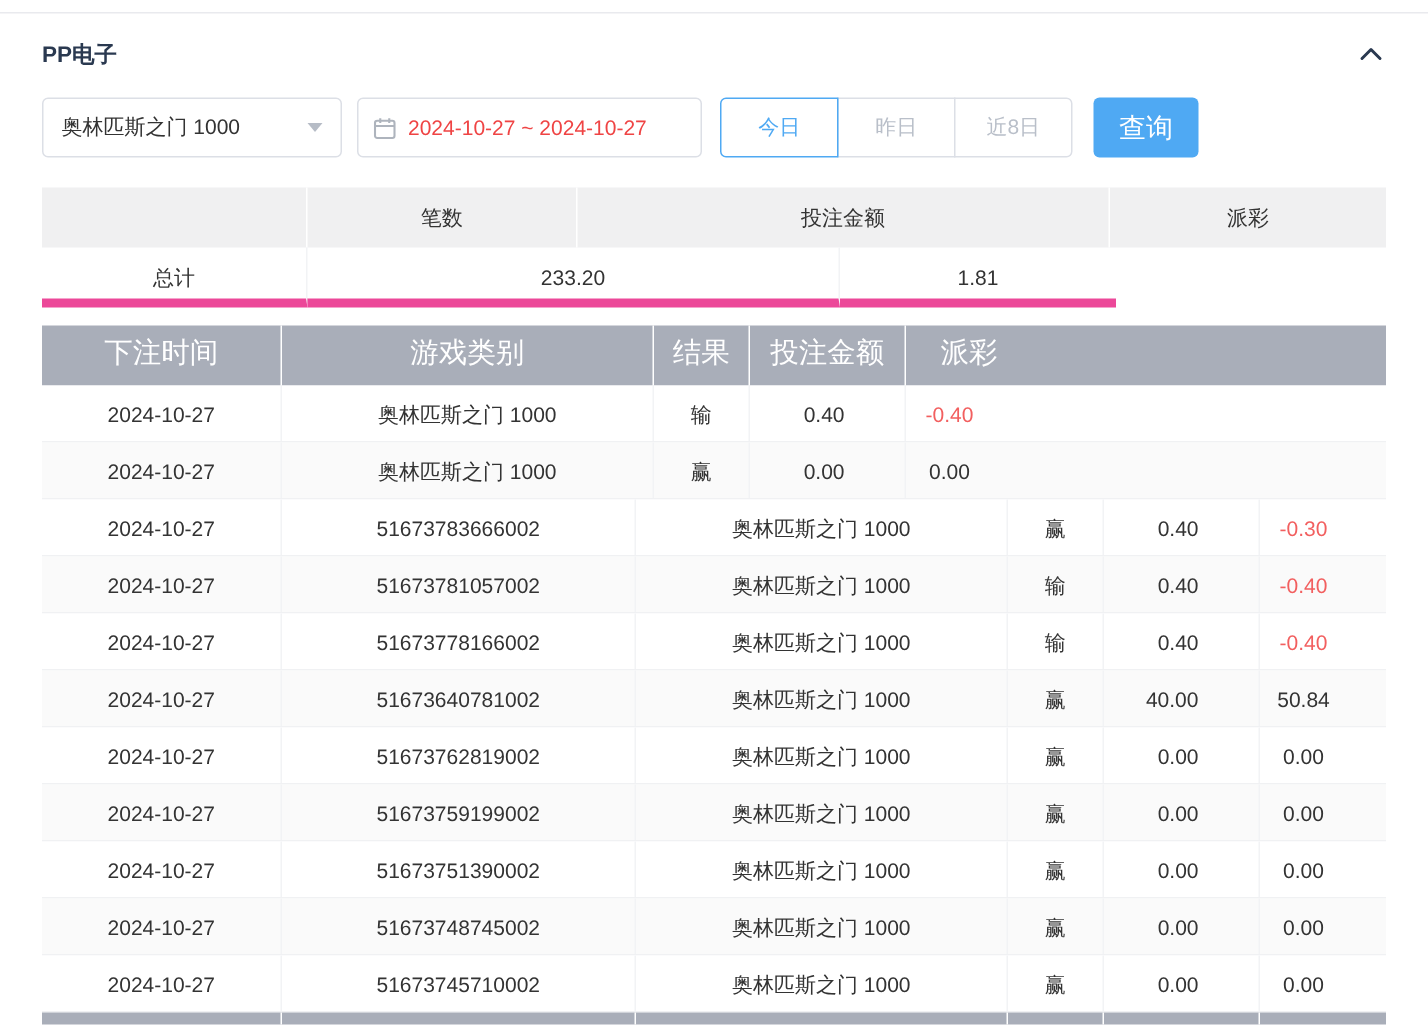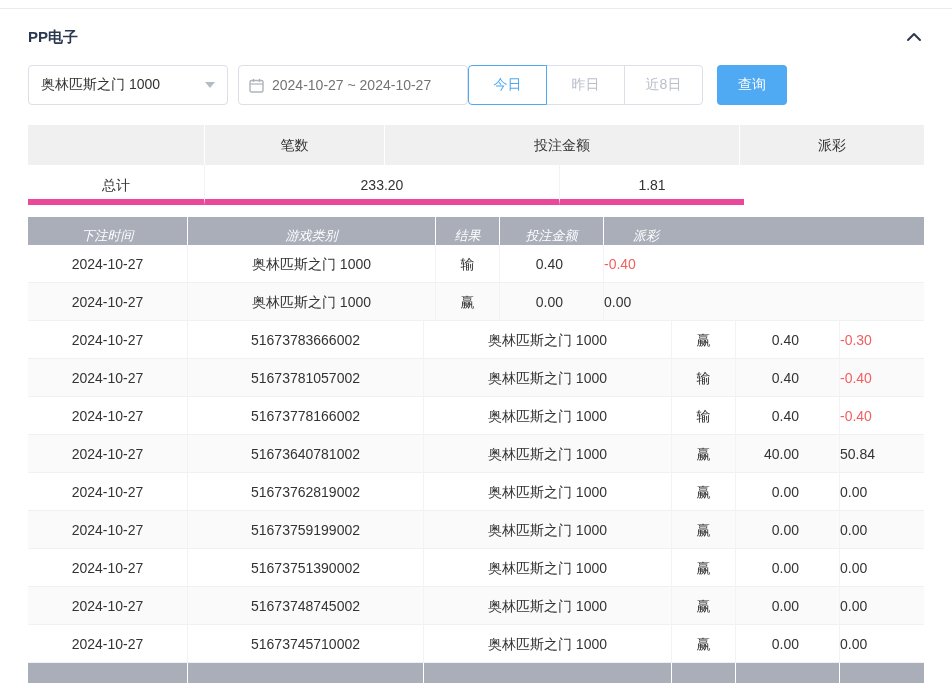--- a/index.html
+++ b/index.html
@@ -8,75 +8,75 @@
     --thead-bg:#a9aeb9;
   }
   *{margin:0;padding:0;box-sizing:border-box;}
   body{
     width:952px;height:683px;overflow:hidden;position:relative;
     background:#ffffff;
     font-family:"Liberation Sans","DejaVu Sans",sans-serif;
     font-size:14px;color:#333;
   }
   .panel{margin-top:8px;border-top:1px solid #e9eaee;padding:0 28px;}
-  .panel-header{display:flex;justify-content:space-between;align-items:flex-end;margin-top:16px;height:22px;}
+  .panel-header{display:flex;justify-content:space-between;align-items:center;margin-top:16px;height:22px;}
   .panel-title{font-size:15px;font-weight:bold;color:#2a3950;}
   .collapse-btn{cursor:pointer;display:flex;align-items:center;padding:2px;}
 
   
   .filters{display:flex;align-items:center;margin-top:18px;height:40px;}
   .select{
     width:200px;height:40px;border:1px solid #dcdfe6;border-radius:4px;
     display:flex;align-items:center;justify-content:space-between;
     padding:0 12px;cursor:pointer;background:#fff;color:#333;
   }
   .caret{width:0;height:0;border-left:5px solid transparent;border-right:5px solid transparent;border-top:6px solid #b6bcc6;}
   .date-input{
     margin-left:10px;width:230px;height:40px;border:1px solid #dcdfe6;border-radius:4px;
-    display:flex;align-items:center;padding:16px 10px;background:#fff;color:#737373;cursor:pointer;
+    display:flex;align-items:center;padding:16px 10px;background:#fff;color:#ef4444;cursor:pointer;
   }
   .cal{margin-right:8px;display:flex;align-items:center;}
-  .btn-group{display:flex;border-radius:20px;}
+  .btn-group{display:flex;margin-left:12px;border-radius:20px;}
   .qbtn{
     width:79px;height:40px;border:1px solid #dcdfe6;background:#fff;
     font-size:14px;color:#b9bfc9;margin-left:-1px;cursor:pointer;font-family:inherit;
   }
   .qbtn:first-child{margin-left:0;border-radius:4px 0 0 4px;}
   .qbtn:last-child{border-radius:0 4px 4px 0;}
   .qbtn.active{border-color:var(--accent);color:var(--accent);position:relative;z-index:1;}
   .search-btn{
     margin-left:14px;width:70px;height:40px;background:var(--accent);color:#fff;
-    border:none;border-radius:4px;font-size:14px;cursor:pointer;font-family:inherit;
+    border:none;border-radius:4px;font-size:18px;cursor:pointer;font-family:inherit;
   }
 
   
   .summary{margin-top:20px;}
   .s-row{display:flex;height:40px;line-height:40px;}
   .s-head{background:#f0f0f1;}
   .s-head>div{border-right:1px solid #ffffff;text-align:center;color:#333;}
   .s-head>div:last-child{border-right:none;}
   .s-body>div{border-right:1px solid #f2f3f5;border-bottom:6px solid #ec4899;text-align:center;}
   .s-body>div:last-child{border-right:none;}
   .s-c0{width:177px;}.s-c1{width:180px;}.s-c2{width:355px;}.s-c3{width:184px;}
 
   
   .bet-table{margin-top:12px;}
-  .t-head{display:flex;height:28px;line-height:38px;background:var(--thead-bg);color:#fff;font-size:13px;font-style:italic;}
+  .t-head{display:flex;height:40px;line-height:38px;background:var(--thead-bg);color:#fff;font-size:19px;}
   .t-head .c{text-align:center;padding:0;border-right:1px solid #ffffff;color:#fff;}
   .t-head .c:last-child{border-right:none;}
   .t-row{display:flex;height:38px;line-height:38px;background:#fff;border-bottom:1px solid #f0f1f3;}
   .t-row.stripe{background:#fafafa;}
   .c{border-right:1px solid #f2f3f5;text-align:center;white-space:nowrap;overflow:hidden;color:#333;}
   .c:last-child{border-right:none;}
   .c-date{width:160px;}
   .c-order{width:236px;}
   .c-game{width:248px;}
   .c-result{width:64px;}
   .c-bet{width:104px;text-align:right;padding-right:40px;}
-  .c-payout{width:84px;text-align:left;padding-right:26px;}
+  .c-payout{width:84px;text-align:center;padding-right:26px;}
   .neg{color:var(--negative);}
 </style>
 </head>
 <body>
 
 <div class="panel">
 
   <div class="panel-header">
     <div class="panel-title">PP电子</div>
     <div class="collapse-btn">

